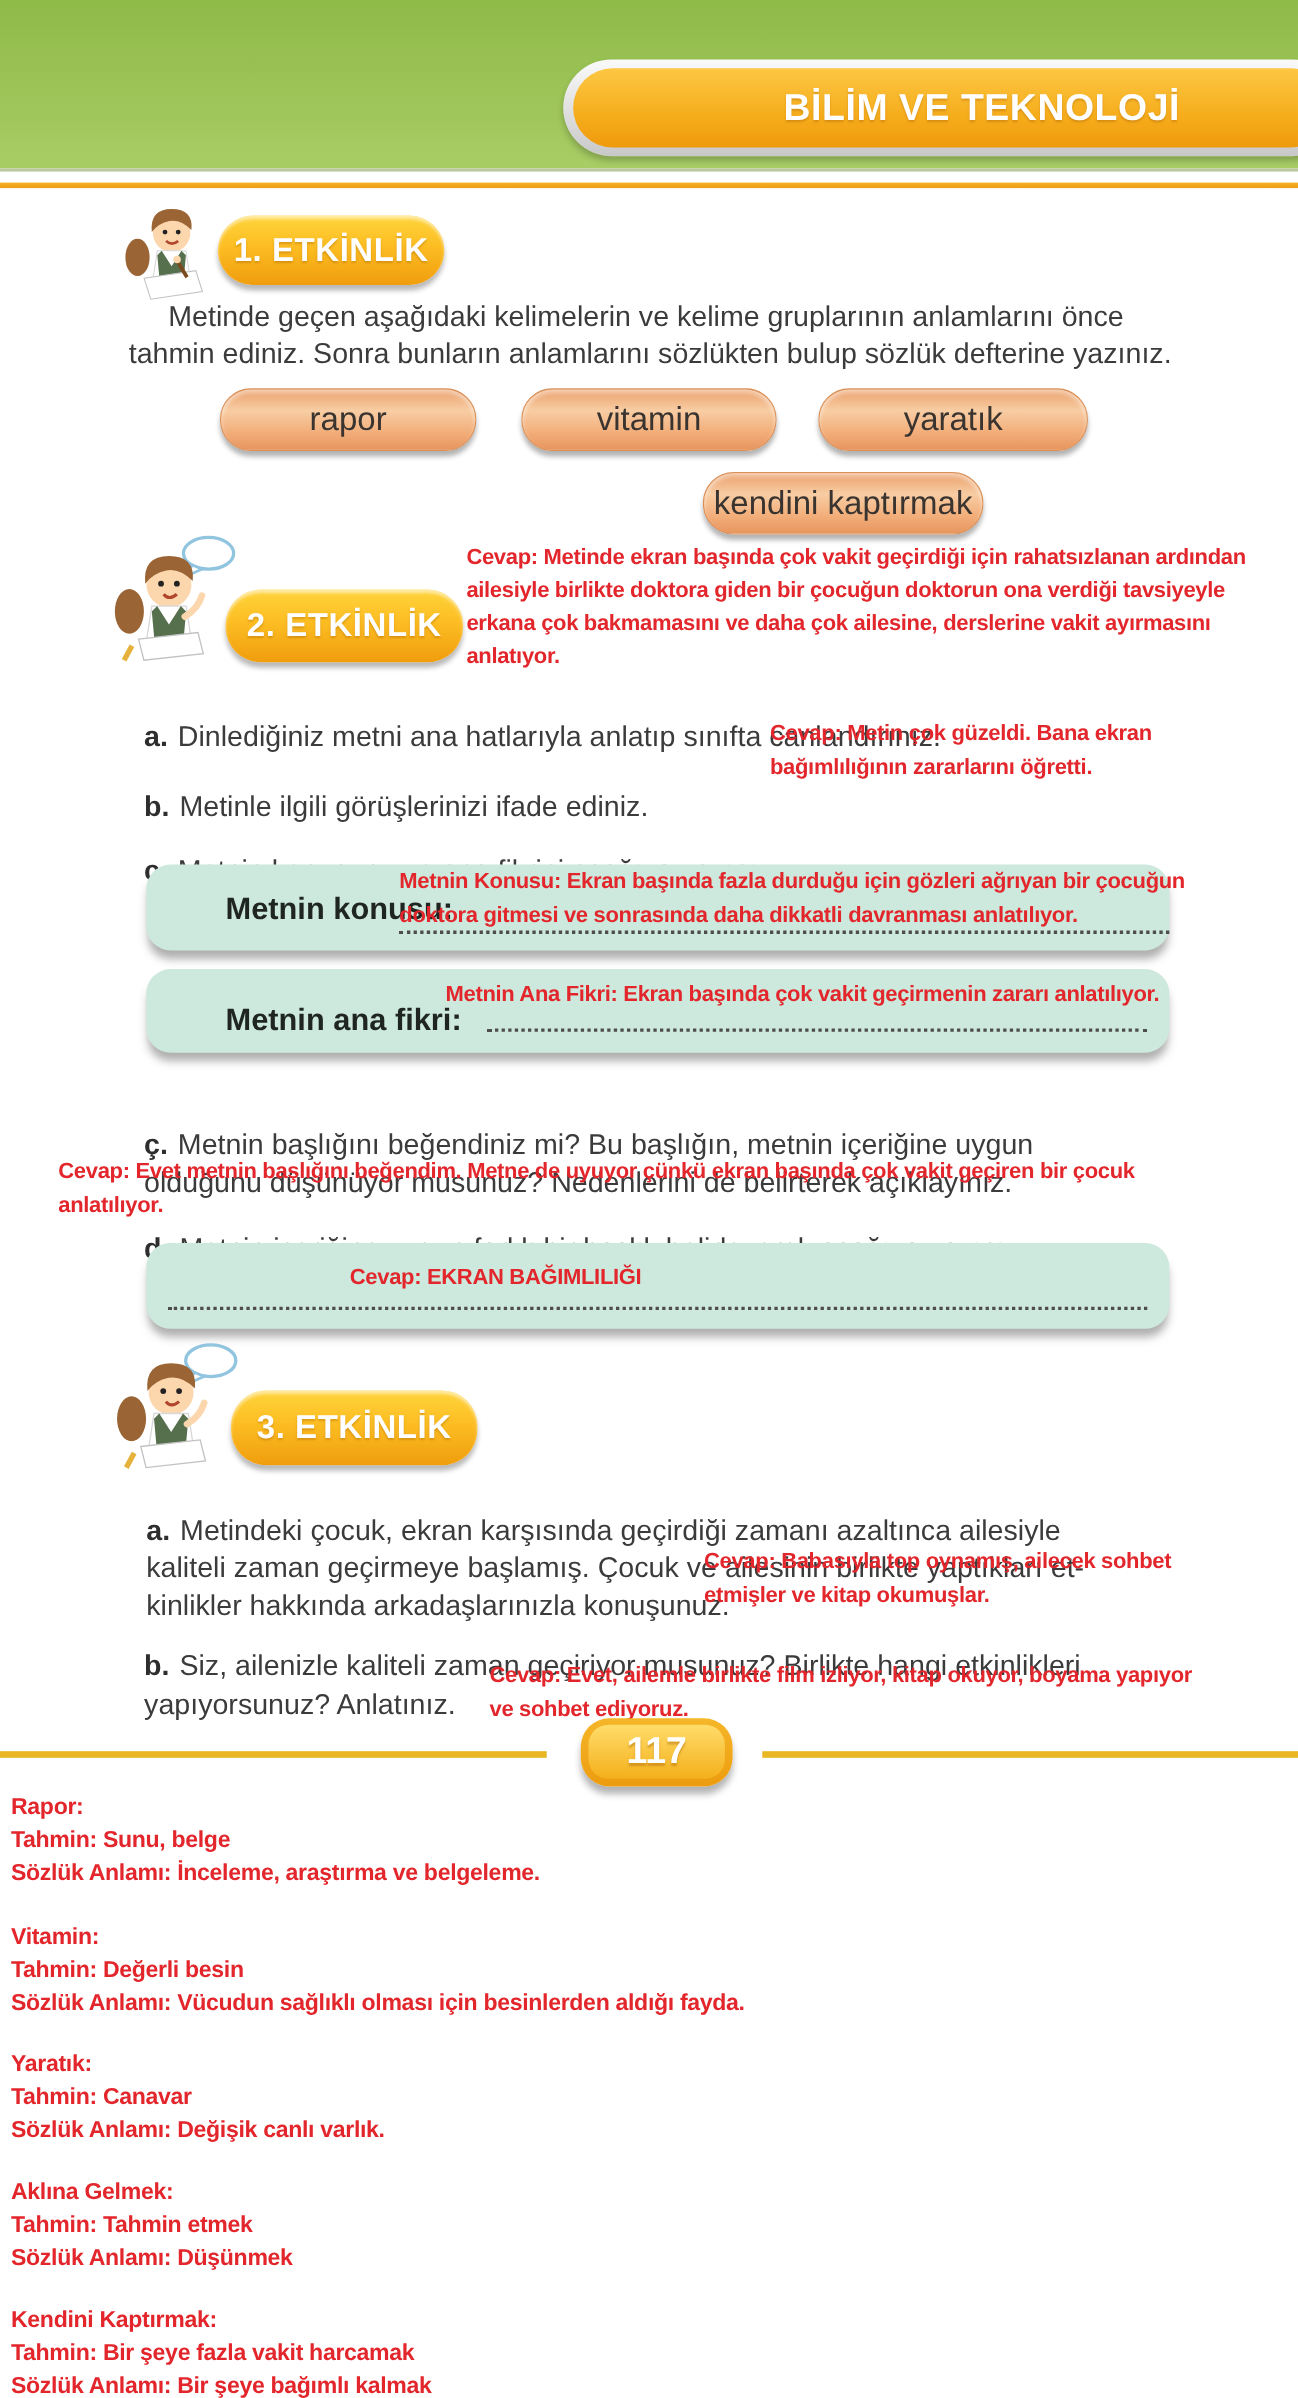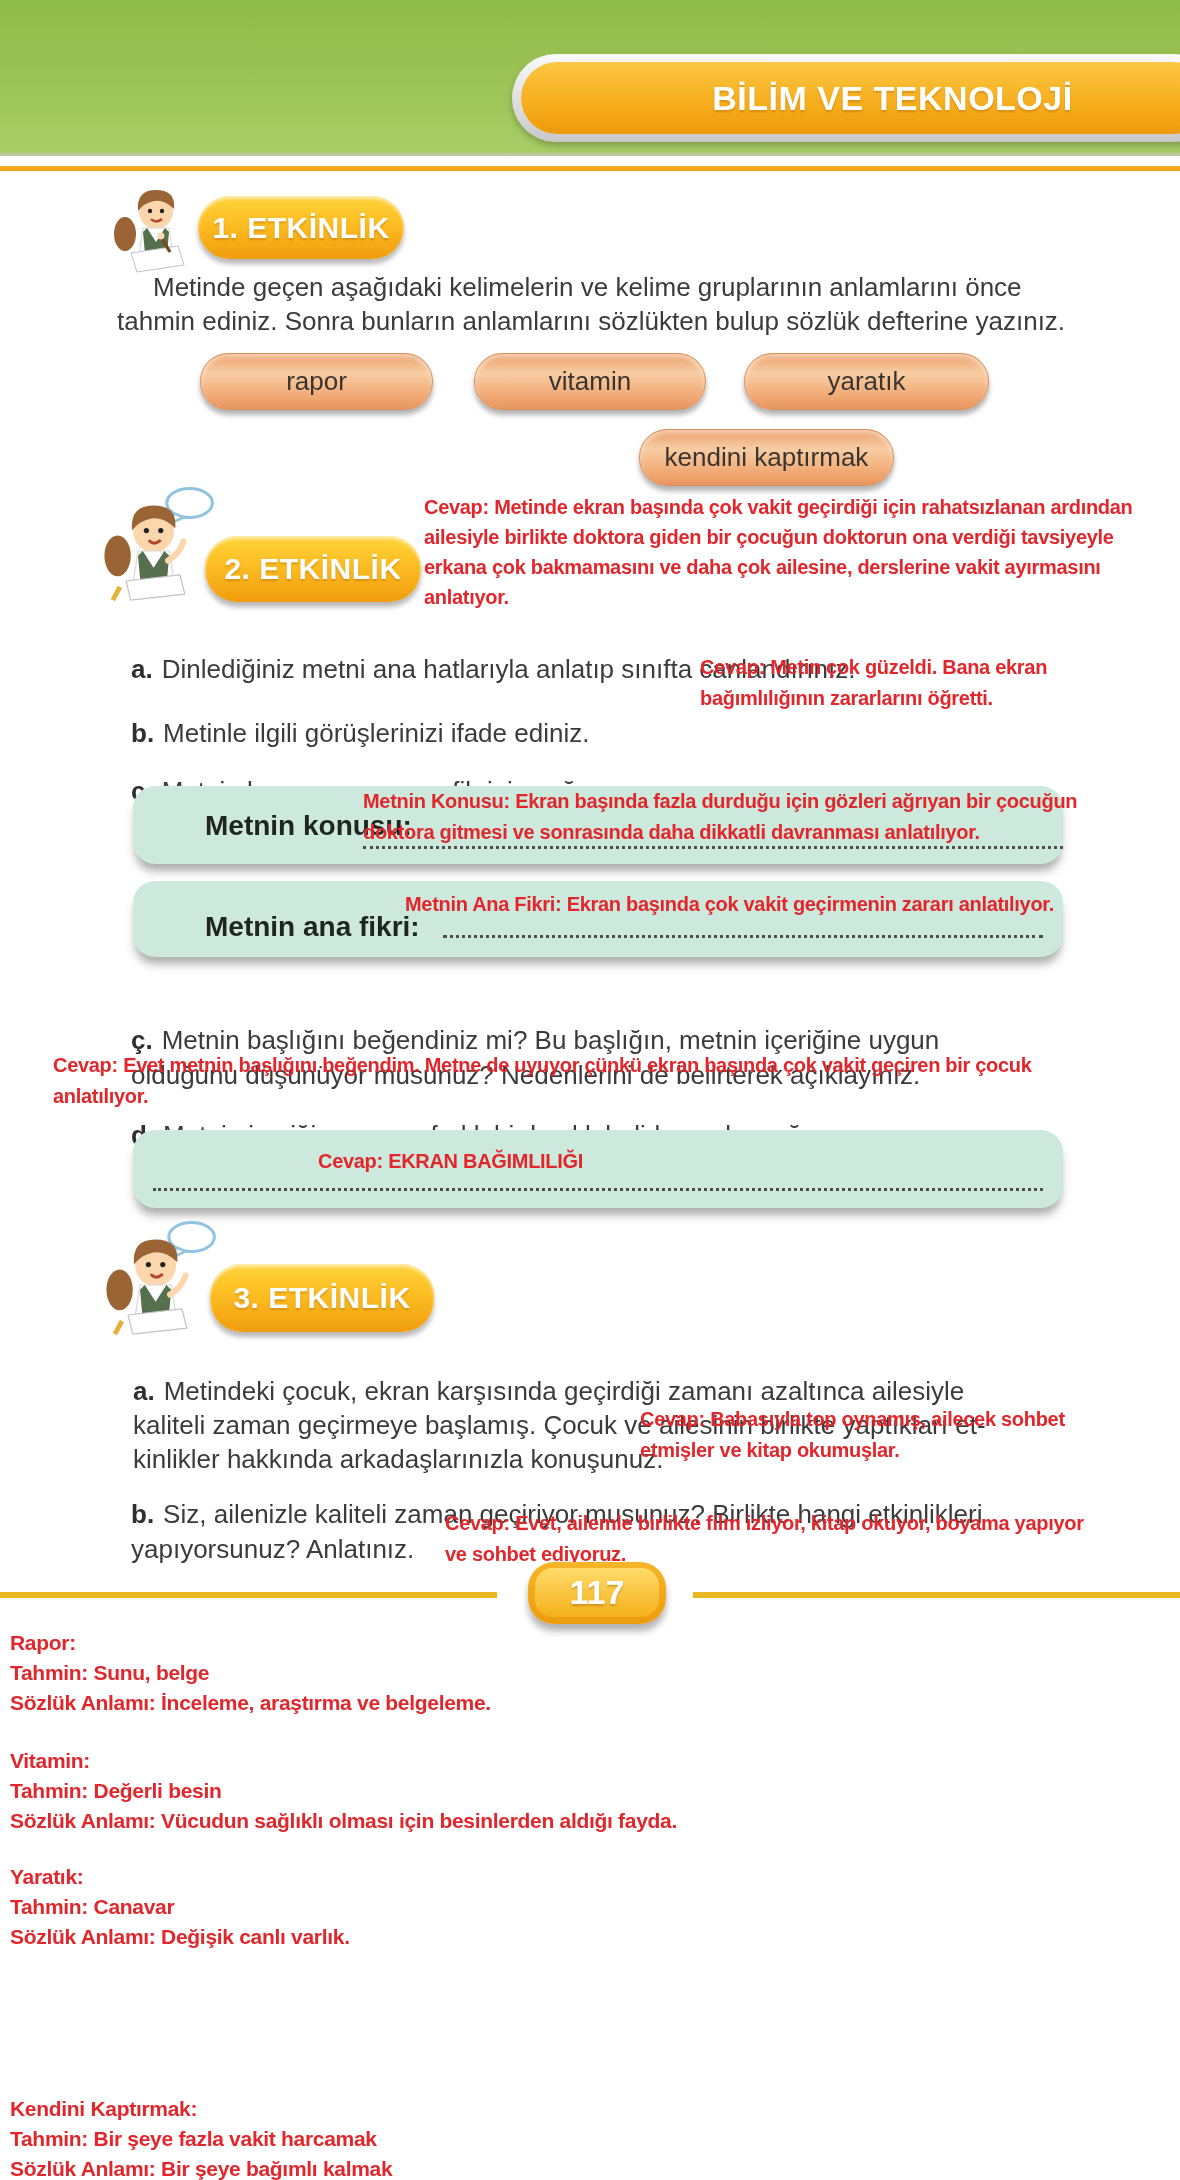--- a/index.html
+++ b/index.html
@@ -28,21 +28,21 @@
        display:flex;align-items:center;justify-content:center;
        color:#fff;font-weight:700;font-size:30px;letter-spacing:.5px;
        text-shadow:0 2px 2px rgba(170,100,0,.4);}
 
   
   .chip{position:absolute;border-radius:28px;
        background:linear-gradient(180deg,#eba06b 0%,#f8cda4 35%,#f2ad79 72%,#e7955e 100%);
        border:1px solid #d98f56;
        box-shadow:0 5px 5px rgba(0,0,0,.3), inset 0 3px 4px rgba(255,255,255,.5);
        display:flex;align-items:center;justify-content:center;
-       font-size:26px;color:#3a3430;}
+       font-size:30px;color:#3a3430;}
 
   
   .blk{position:absolute;font-size:26px;line-height:34px;color:#3b3b3b;white-space:pre-line;}
   .item{text-indent:37px;}
   .ltr{font-weight:700;margin-right:9px;color:#2e2e2e;}
   .red{position:absolute;color:#e2262b;font-weight:700;font-size:20px;letter-spacing:-0.3px;
        line-height:30px;white-space:pre-line;}
   .gloss{position:absolute;left:10px;color:#e2262b;font-weight:700;font-size:21px;
        letter-spacing:-0.3px;line-height:30px;}
 
@@ -208,19 +208,24 @@
   <div class="gloss" style="top:1746px">
     <div>Vitamin:</div>
     <div>Tahmin: Değerli besin</div>
     <div>Sözlük Anlamı: Vücudun sağlıklı olması için besinlerden aldığı fayda.</div>
   </div>
   <div class="gloss" style="top:1862px">
     <div>Yaratık:</div>
     <div>Tahmin: Canavar</div>
     <div>Sözlük Anlamı: Değişik canlı varlık.</div>
   </div>
+  <div class="gloss" style="top:1978px">
+    <div>Aklına Gelmek:</div>
+    <div>Tahmin: Tahmin etmek</div>
+    <div>Sözlük Anlamı: Düşünmek</div>
+  </div>
   <div class="gloss" style="top:2094px">
     <div>Kendini Kaptırmak:</div>
     <div>Tahmin: Bir şeye fazla vakit harcamak</div>
     <div>Sözlük Anlamı: Bir şeye bağımlı kalmak</div>
   </div>
 
 </div>
 
 </body></html>

